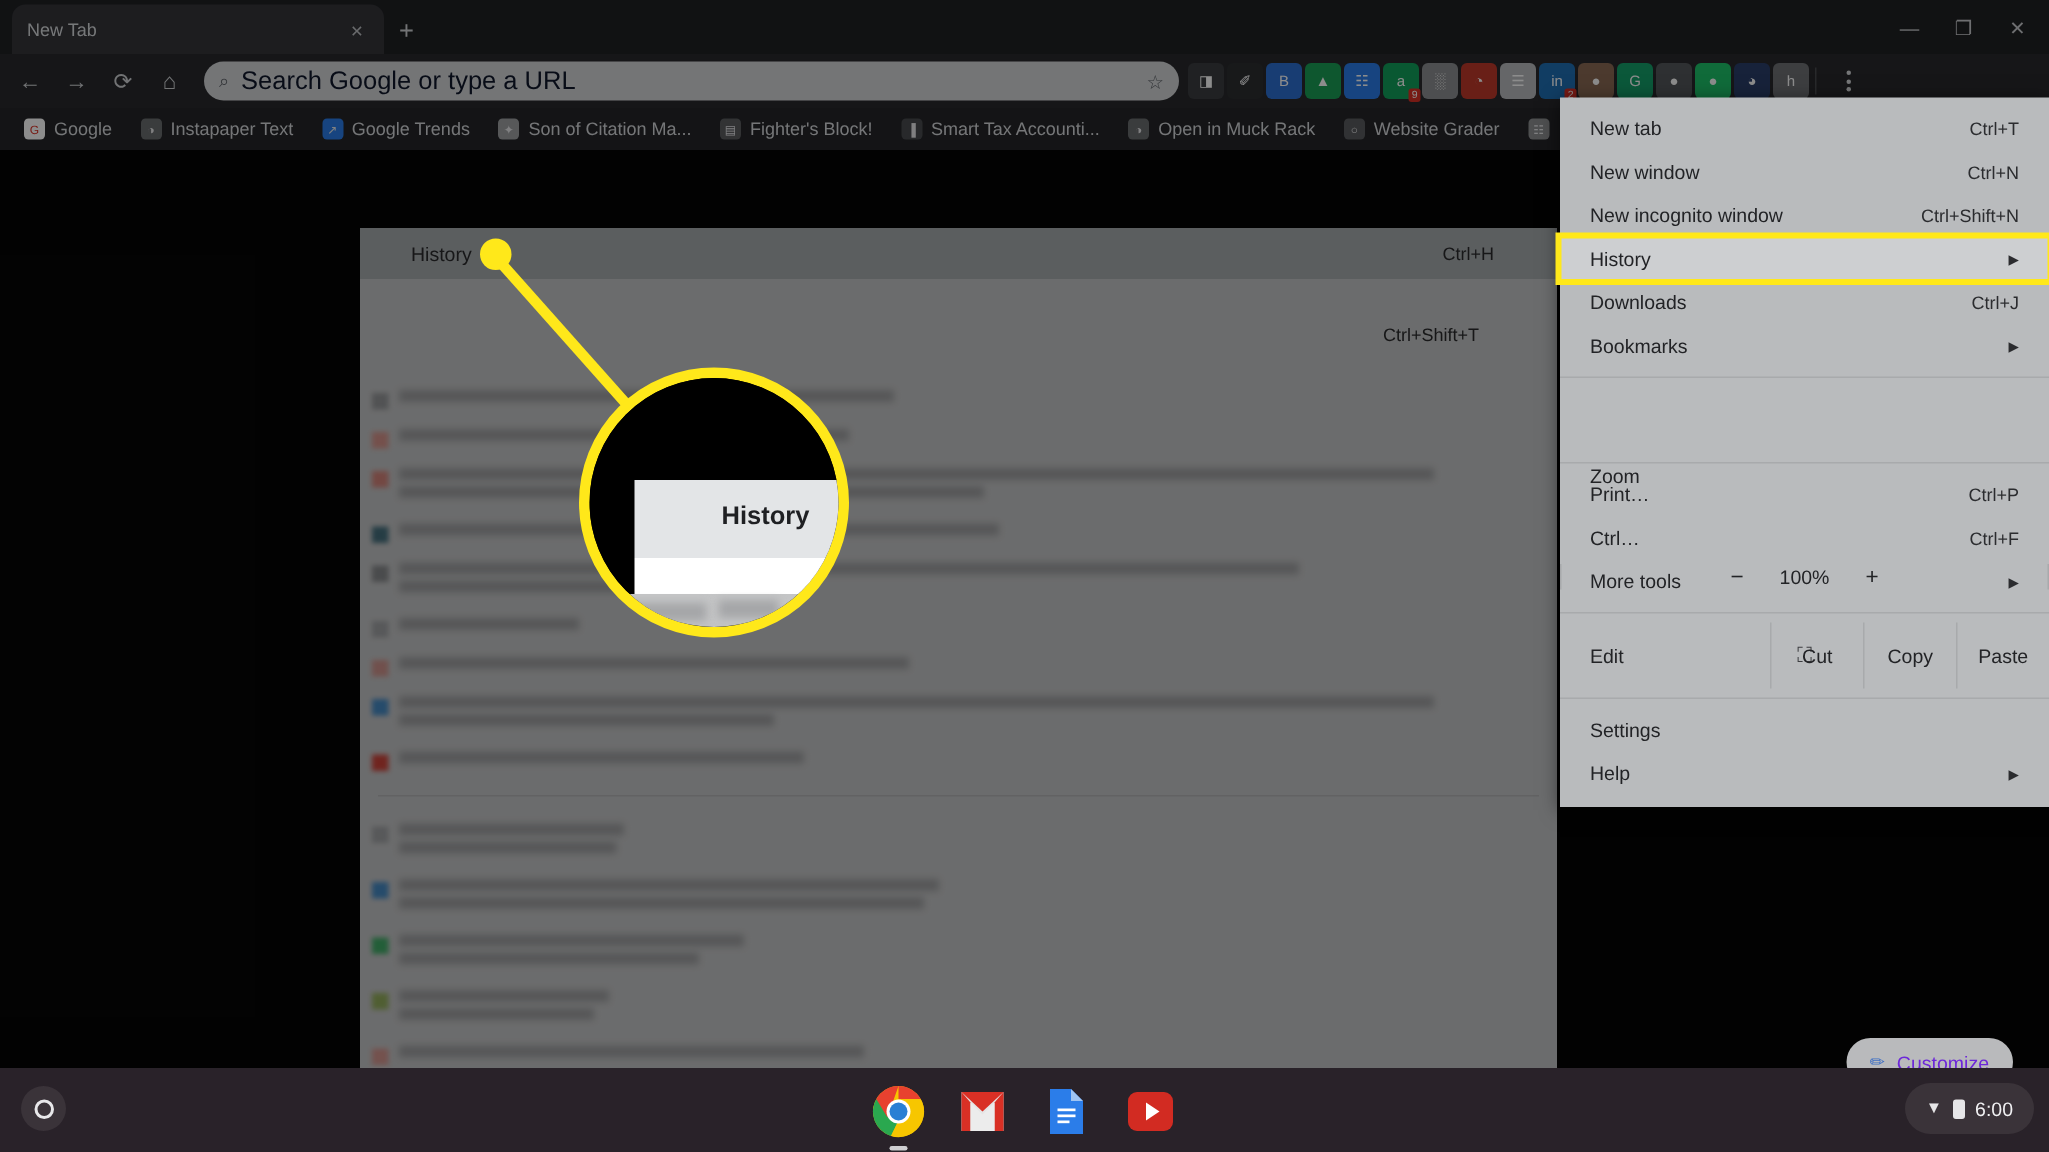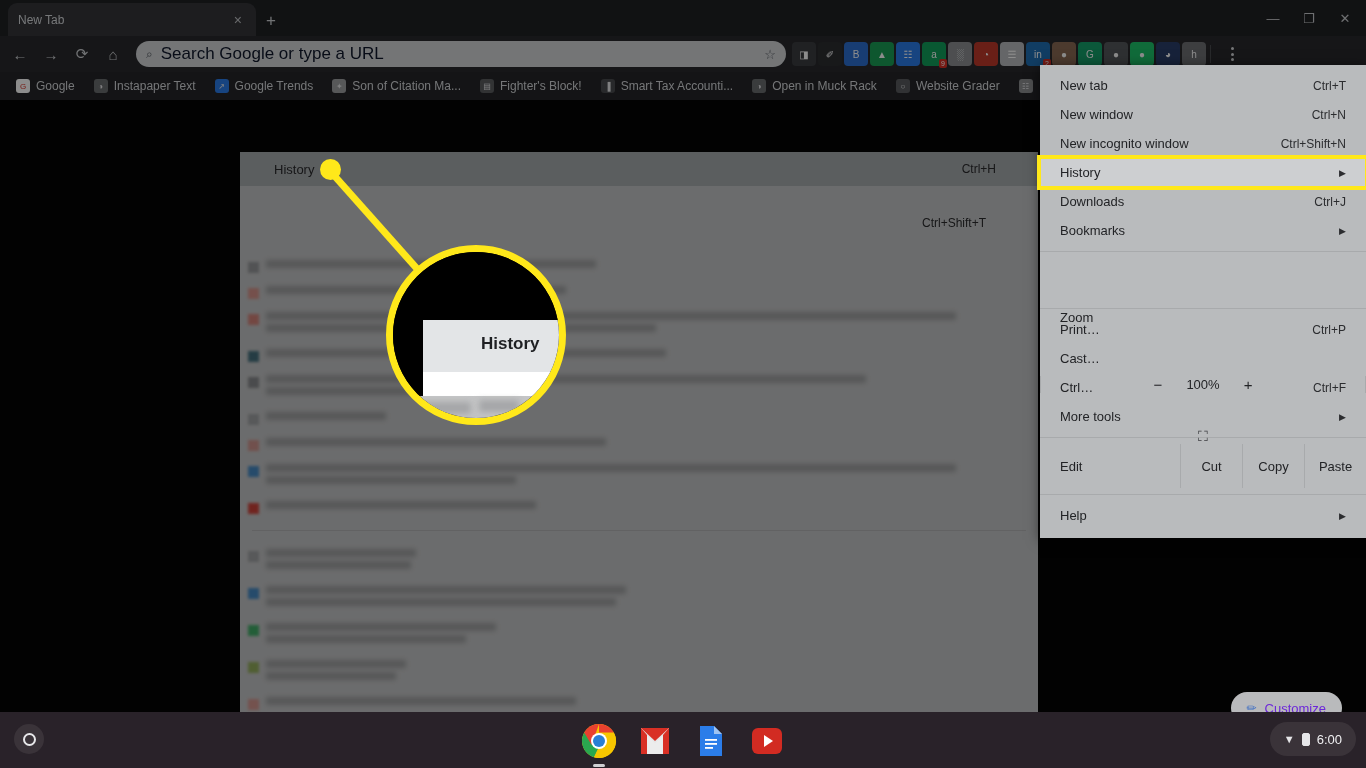--- a/index.html
+++ b/index.html
@@ -423,38 +423,38 @@
           <span class="zplus">+</span>
         </div>
         <div class="zfull">⛶</div>
       </div>
       <div class="msep"></div>
       <div class="mi">
         <span class="label">Print…</span>
         <span class="accel">Ctrl+P</span>
       </div>
       <div class="mi">
-        <span class="label">Cast…</span>
-      </div>
-      <div class="mi">
         <span class="label">Ctrl…</span>
         <span class="accel">Ctrl+F</span>
       </div>
       <div class="mi">
         <span class="label">More tools</span>
         <span class="arrow">▶</span>
       </div>
       <div class="msep"></div>
       <div class="editrow">
         <div class="elabel">Edit</div>
         <div class="ebtn">Cut</div>
         <div class="ebtn">Copy</div>
         <div class="ebtn">Paste</div>
       </div>
       <div class="msep"></div>
+      <div class="mi">
+        <span class="label">Settings</span>
+      </div>
       <div class="mi">
         <span class="label">Help</span>
         <span class="arrow">▶</span>
       </div>
     </div>
 
   <svg class="callout-line" width="1366" height="768">
     <line x1="331" y1="172" x2="476" y2="335" stroke="#ffe81a" stroke-width="7"></line>
   </svg>
   <div class="callout-dot"></div>

